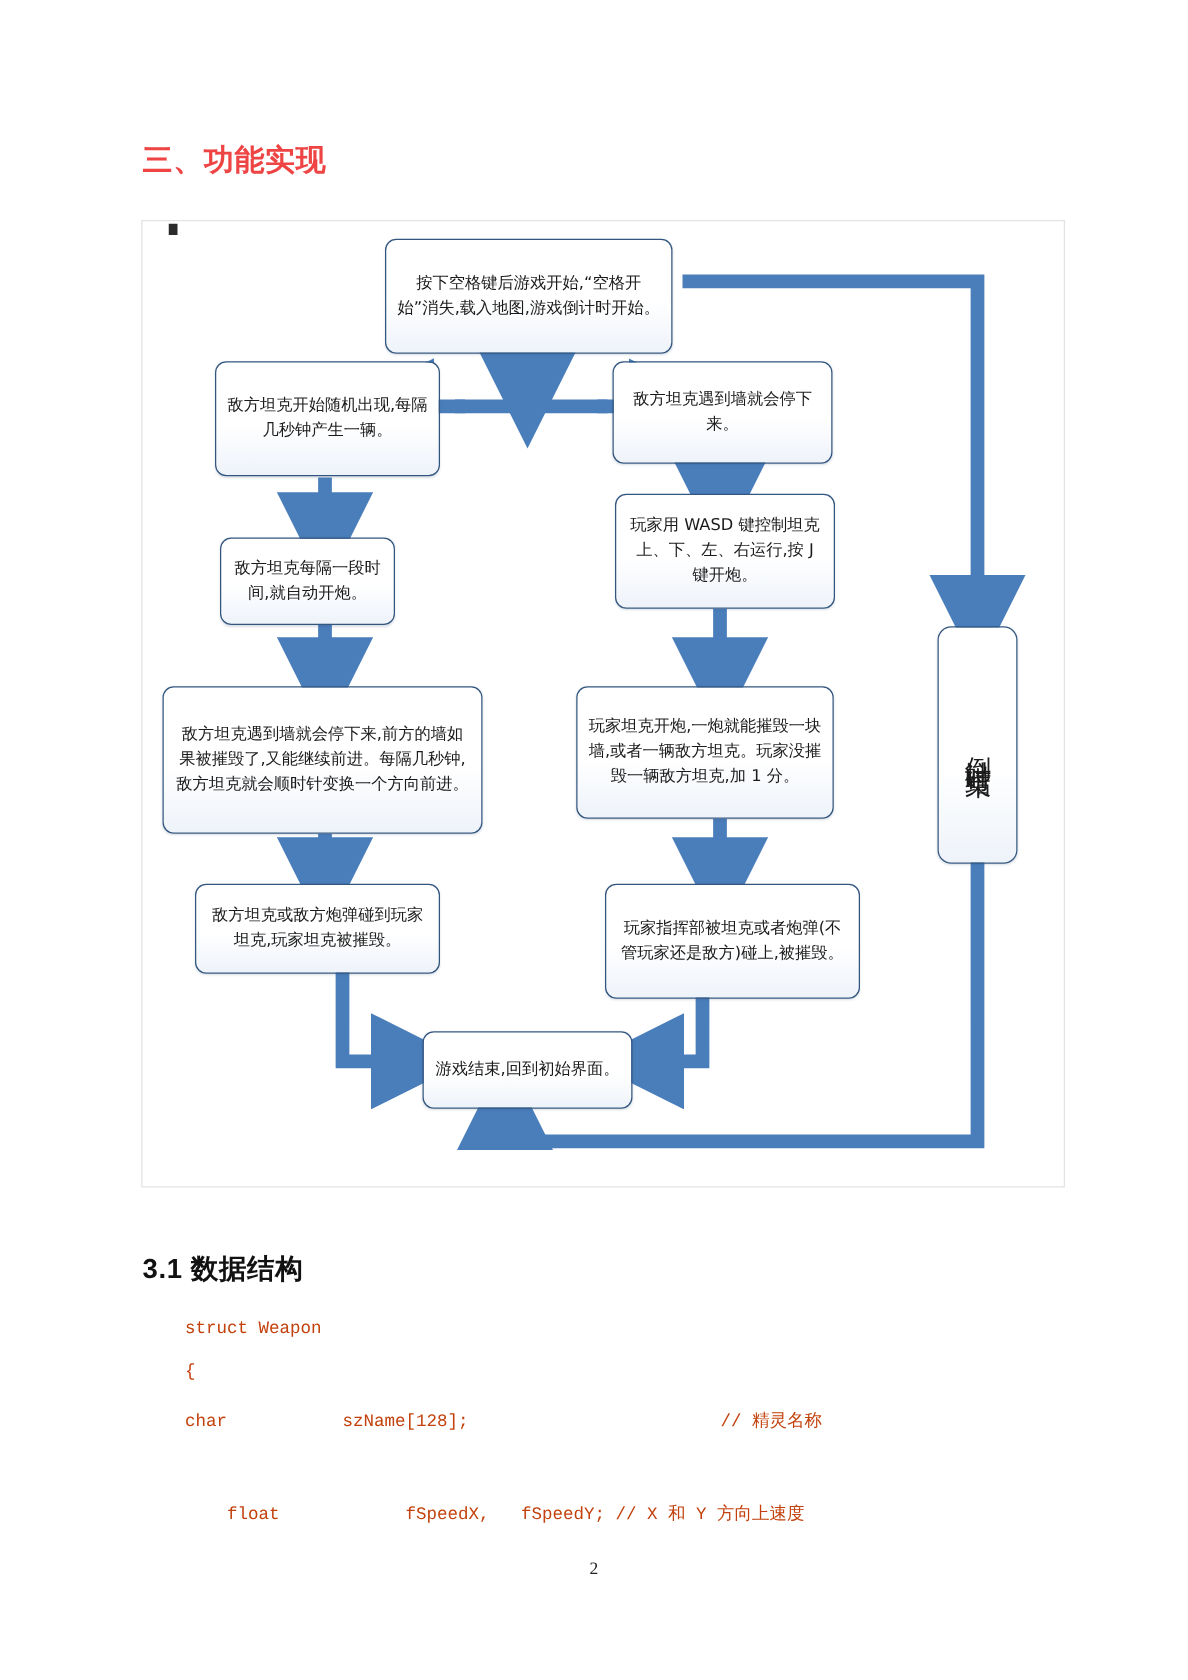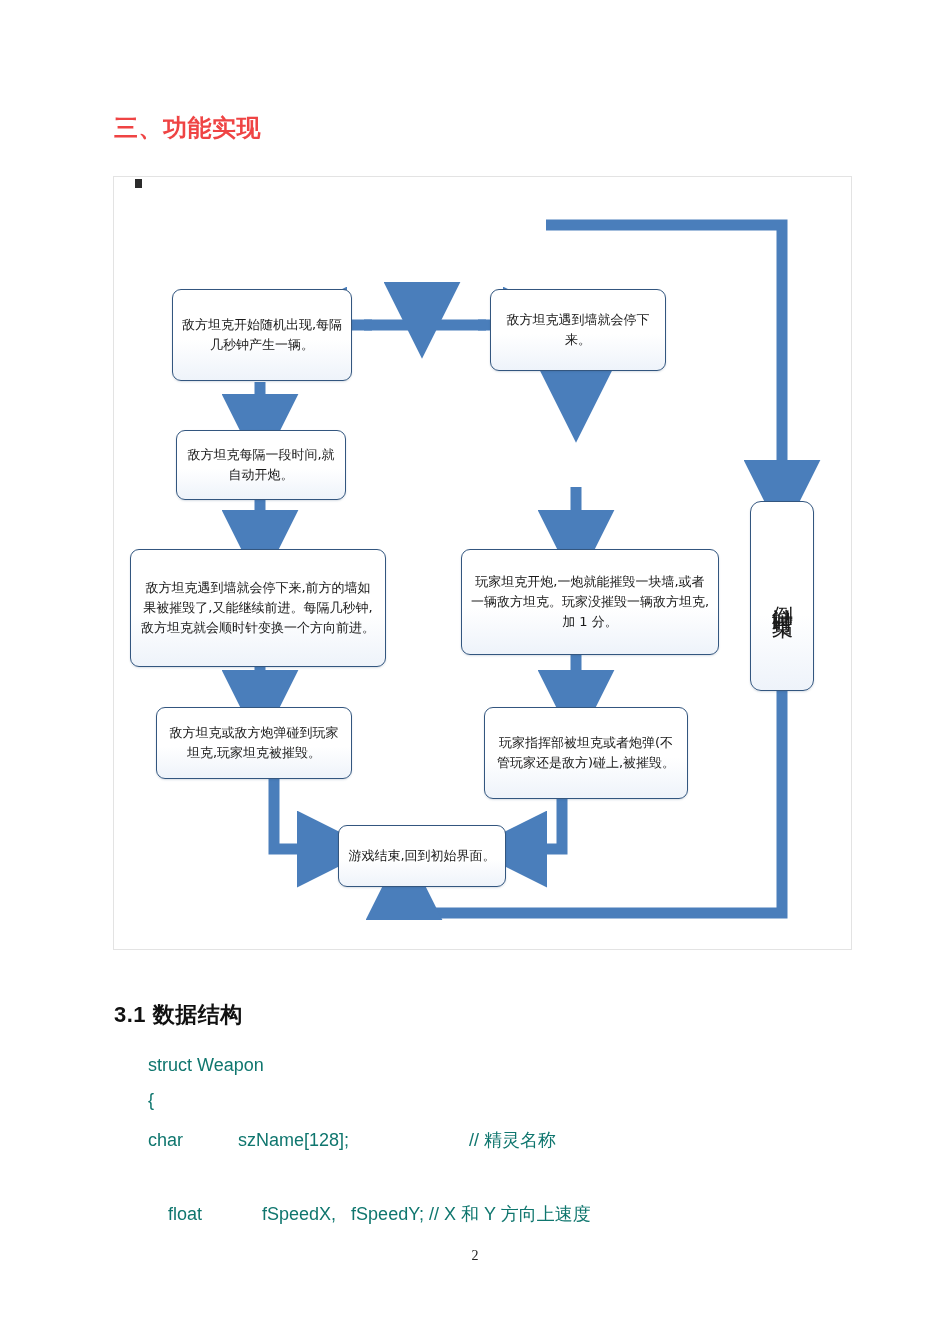--- a/index.html
+++ b/index.html
@@ -7,21 +7,21 @@
 
   .page{position:absolute;left:0;top:0;width:950px;height:1344px;background:#fff;overflow:hidden;}
 
   
   .h1{position:absolute;left:114px;top:112px;font-size:24px;font-weight:700;letter-spacing:.5px;
       font-family:"DejaVu Sans","Liberation Sans",sans-serif;color:#ef4444;}
   .h2{position:absolute;left:114px;top:1000px;font-size:22px;font-weight:700;letter-spacing:.5px;
       font-family:Liberation Sans, sans-serif;color:#111;}
 
   
-  .code{position:absolute;font-family:Liberation Sans, sans-serif;font-size:18px;color:#0f766e;white-space:pre;}
+  .code{position:absolute;font-family:Liberation Mono, monospace;font-size:14px;color:#c2410c;white-space:pre;}
 
   .pageno{position:absolute;left:0;top:1248px;width:950px;text-align:center;font-size:14px;
           font-family:"Liberation Serif","DejaVu Serif",serif;color:#222;}
 
   
   .fc{position:absolute;left:113px;top:176px;width:737px;height:772px;border:1px solid #e3e3e3;background:#fff;}
   .fc-mark{position:absolute;left:21px;top:2px;width:7px;height:9px;background:#2b2b2b;}
 
   
   .conn{position:absolute;left:0;top:0;width:737px;height:772px;}
@@ -83,39 +83,45 @@
         <path d="M462,310 L462,368" marker-end="url(#ah)"></path>
 
         <path d="M462,478 L462,528" marker-end="url(#ah)"></path>
 
         <path d="M448,600 L448,672 L398,672" marker-end="url(#ah)"></path>
 
         <path d="M668,512 L668,736 L290,736 L290,708" marker-end="url(#ah)"></path>
       </g>
     </svg>
 
+    <div class="node" style="left:194px;top:14px;width:230px;height:92px;">
+      <span>按下空格键后游戏开始,“空格开始”消失,载入地图,游戏倒计时开始。</span>
+    </div>
 
     <div class="node" style="left:58px;top:112px;width:180px;height:92px;">
       <span>敌方坦克开始随机出现,每隔几秒钟产生一辆。</span>
     </div>
 
     <div class="node" style="left:376px;top:112px;width:176px;height:82px;">
       <span>敌方坦克遇到墙就会停下来。</span>
     </div>
 
+    <div class="node" style="left:378px;top:218px;width:176px;height:92px;">
+      <span>玩家用 WASD 键控制坦克上、下、左、右运行,按 J 键开炮。</span>
+    </div>
 
-    <div class="node" style="left:62px;top:253px;width:170px;height:70px;">
+    <div class="node" style="left:62px;top:253px;width:140px;height:70px;">
       <span>敌方坦克每隔一段时间,就自动开炮。</span>
     </div>
 
     <div class="node" style="left:16px;top:372px;width:256px;height:118px;">
       <span>敌方坦克遇到墙就会停下来,前方的墙如果被摧毁了,又能继续前进。每隔几秒钟,敌方坦克就会顺时针变换一个方向前进。</span>
     </div>
 
-    <div class="node" style="left:347px;top:372px;width:258px;height:106px;">
+    <div class="node" style="left:347px;top:372px;width:206px;height:106px;">
       <span>玩家坦克开炮,一炮就能摧毁一块墙,或者一辆敌方坦克。玩家没摧毁一辆敌方坦克,加 1 分。</span>
     </div>
 
     <div class="node" style="left:42px;top:530px;width:196px;height:72px;">
       <span>敌方坦克或敌方炮弹碰到玩家坦克,玩家坦克被摧毁。</span>
     </div>
 
     <div class="node" style="left:224px;top:648px;width:168px;height:62px;">
       <span>游戏结束,回到初始界面。</span>
     </div>

